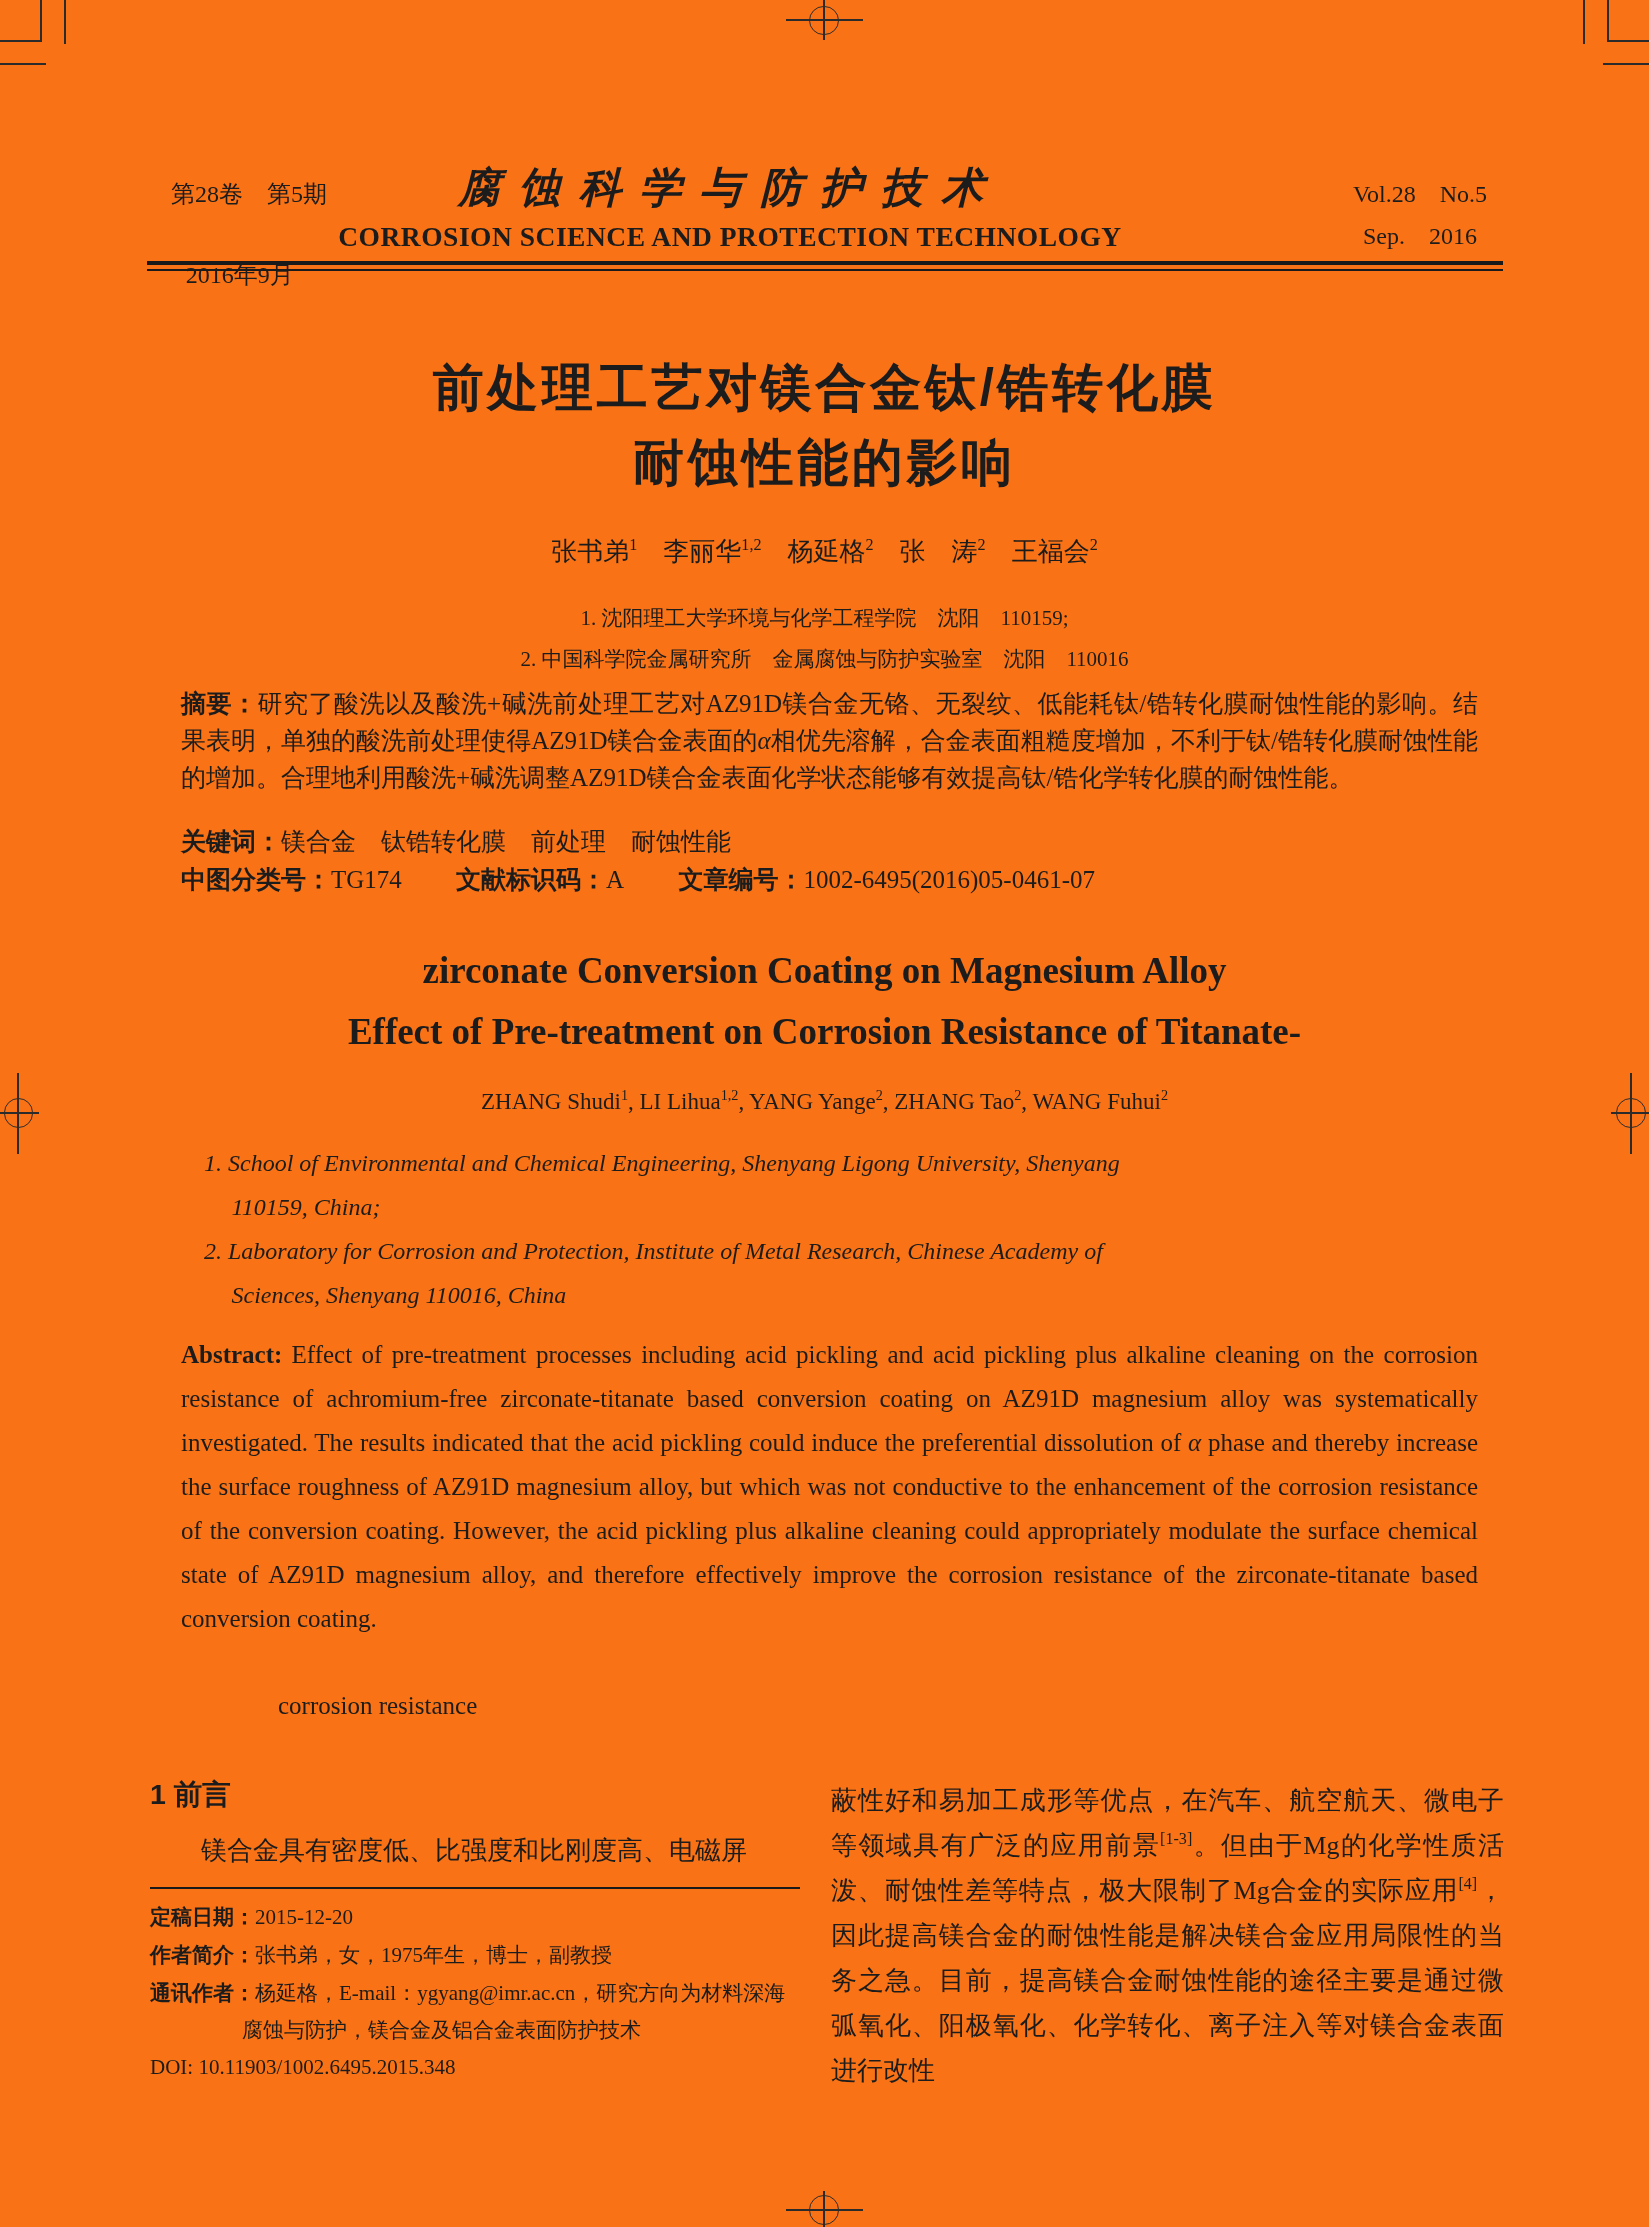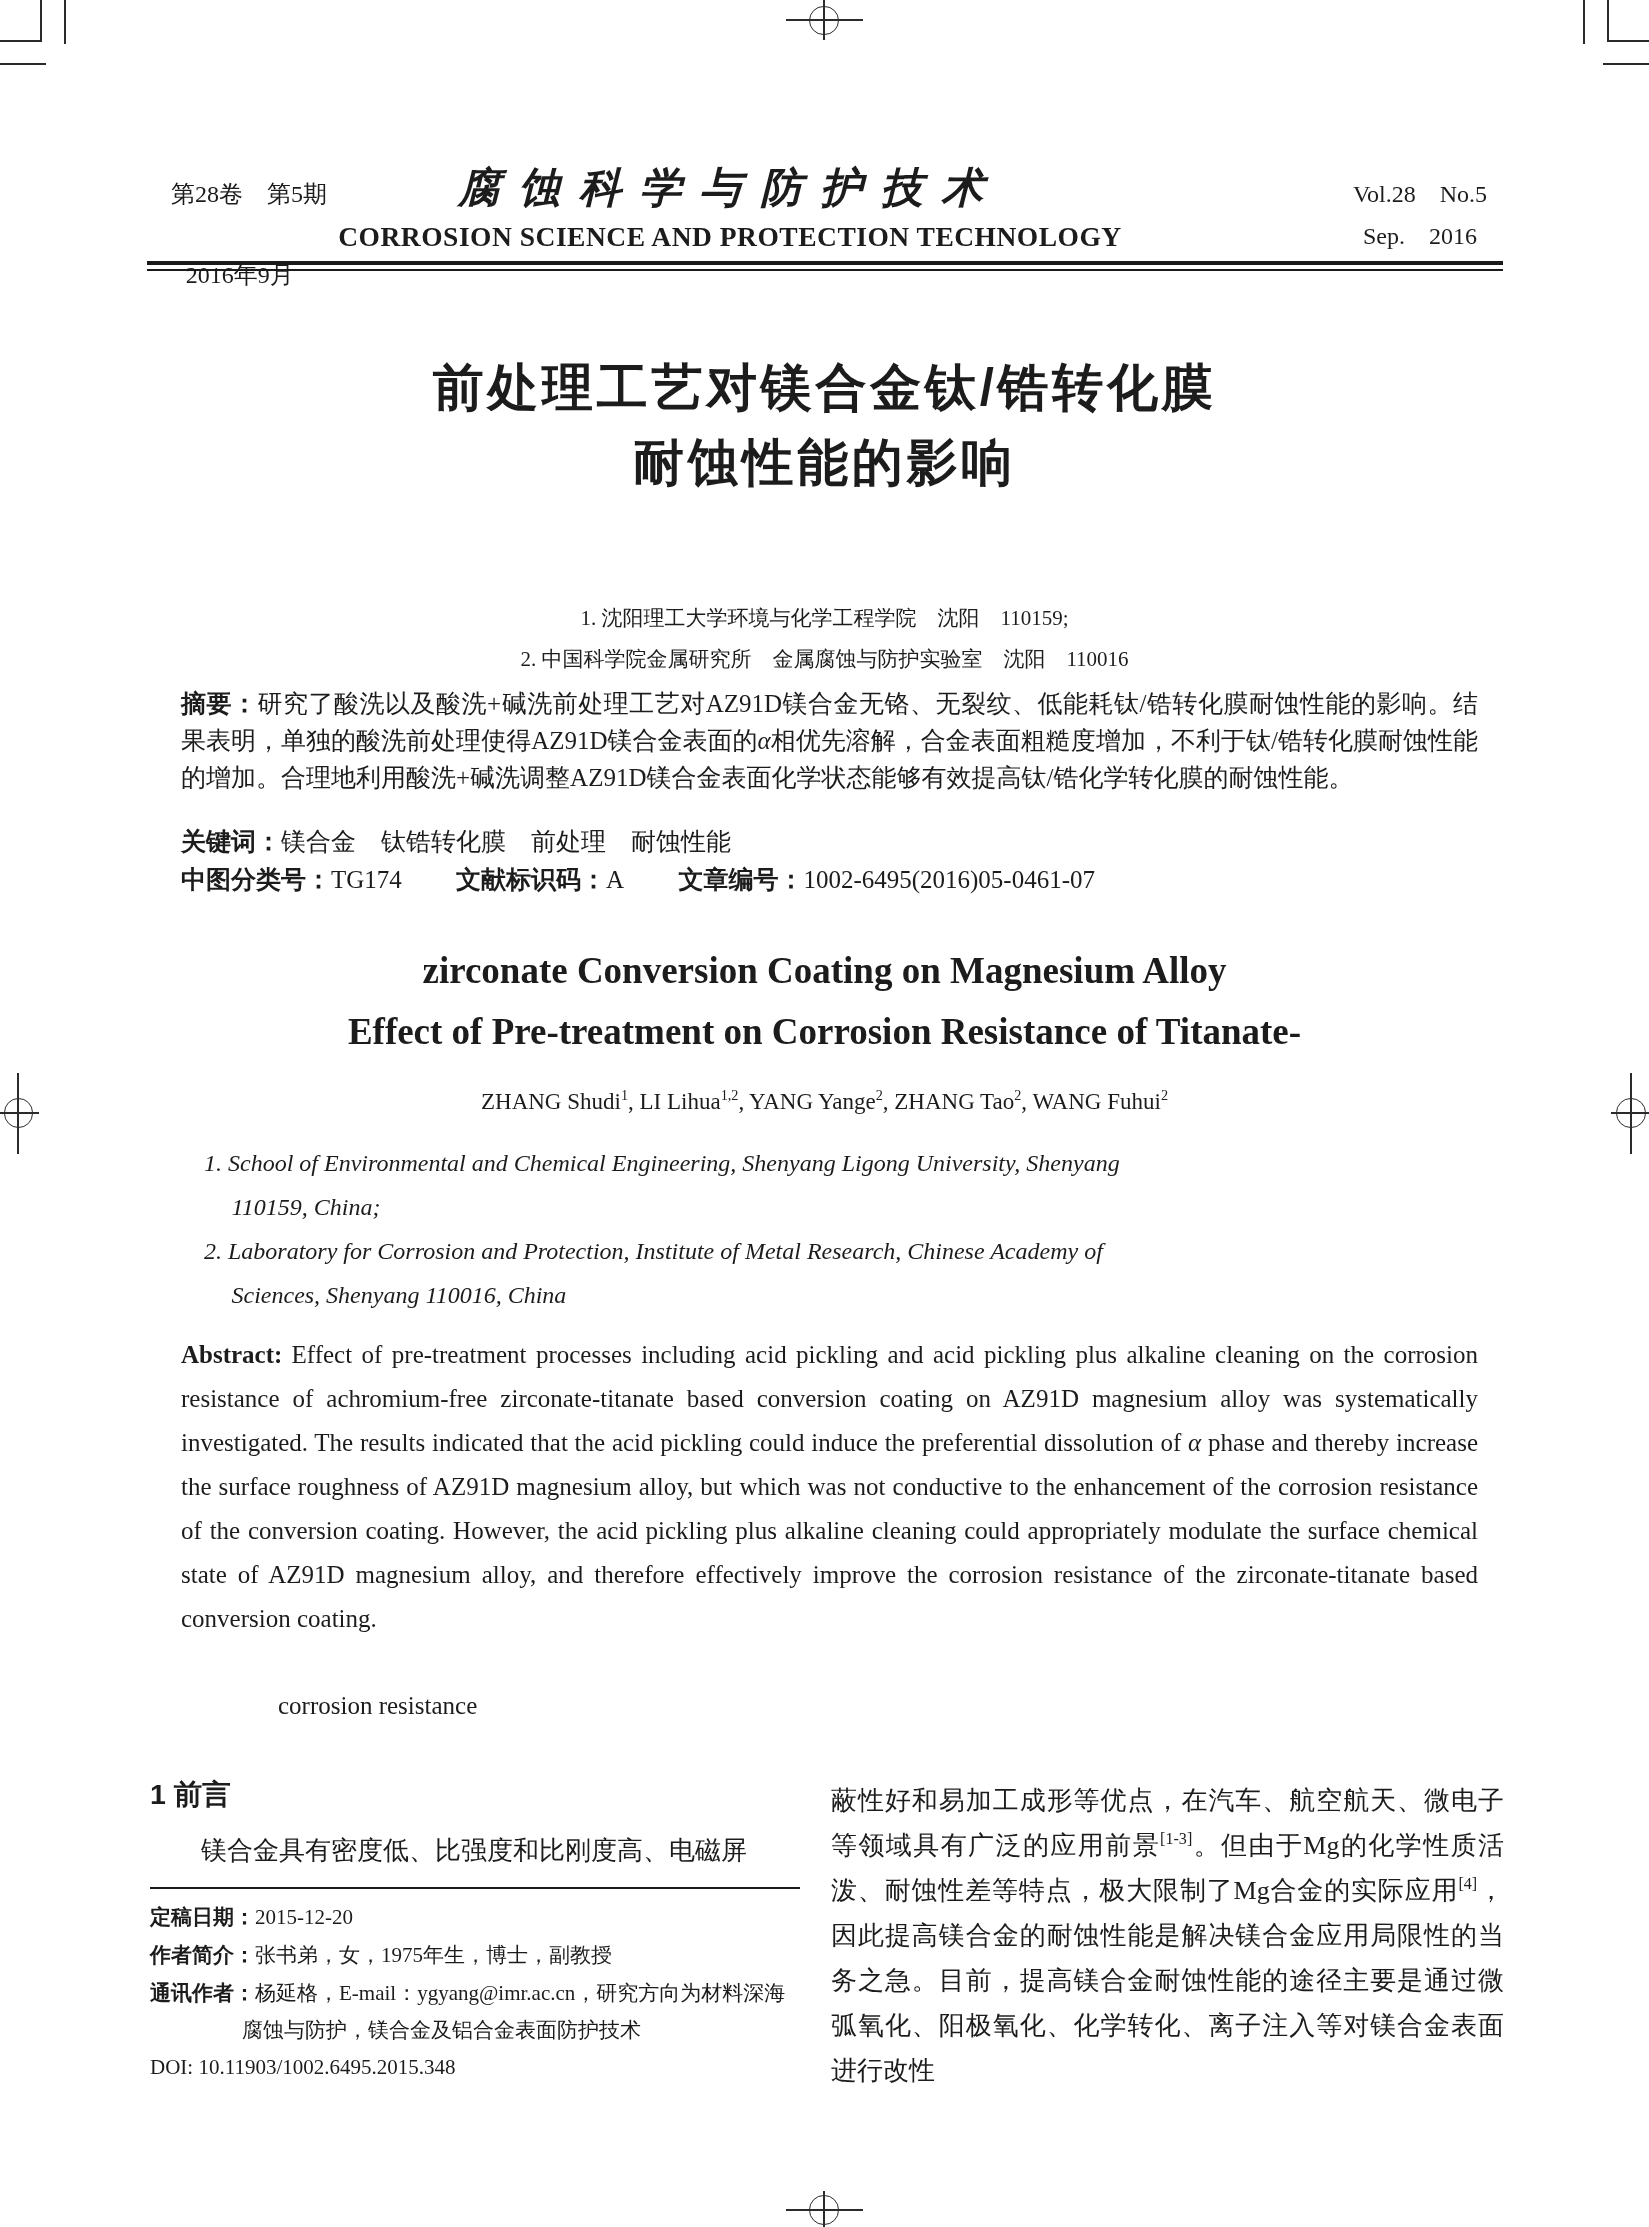--- a/index.html
+++ b/index.html
@@ -1,16 +1,16 @@
 <!DOCTYPE html>
 <html style="font-size:14.7px"><head>
 <meta charset="utf-8">
 <style>
   html,body{margin:0;padding:0;background:#e8e8e8;}
-  .page{position:relative;width:1649px;height:2228px;background:#ffffff;overflow:hidden;
+  .page{position:relative;width:1649px;height:2228px;background:#f97316;overflow:hidden;
         font-family:"Liberation Serif","DejaVu Serif",serif;color:#1c1c1c;}
   .mark{position:absolute;background:#2b2b2b;}
   .reg-circle{position:absolute;border:1.8px solid #2b2b2b;border-radius:50%;width:27.5px;height:27.5px;background:transparent;}
   sup{font-size:0.62em;vertical-align:super;line-height:0;}
 
   
   .hdr-left{position:absolute;left:171px;top:173px;font-size:24px;line-height:42px;}
   .hdr-left .hl2{padding-left:14.7px;margin-top:39px;}
   .hdr-center{position:absolute;left:303px;top:162px;width:854px;text-align:center;}
   .journal-cn{font-size:42px;font-weight:900;font-style:italic;letter-spacing:18.4px;line-height:53px;}
@@ -98,20 +98,21 @@
     <div class="hr1">Vol.28　No.5</div>
     <div class="hr2">Sep.　2016</div>
   </div>
   <div class="rule-a"></div>
   <div class="rule-b"></div>
 
   <h1 class="cn-title">
     <span>前处理工艺对镁合金钛/锆转化膜</span>
     <span>耐蚀性能的影响</span>
   </h1>
+  <div class="authors-cn"><span>张书弟</span><sup>1</sup><span>　李丽华</span><sup>1,2</sup><span>　杨延格</span><sup>2</sup><span>　张　涛</span><sup>2</sup><span>　王福会</span><sup>2</sup></div>
   <div class="affils-cn">
     <div>1. 沈阳理工大学环境与化学工程学院　沈阳　110159;</div>
     <div>2. 中国科学院金属研究所　金属腐蚀与防护实验室　沈阳　110016</div>
   </div>
 
   <div class="abs-cn"><span class="lab-cn">摘要：</span><span><span>研究了酸洗以及酸洗+碱洗前处理工艺对AZ91D镁合金无铬、无裂纹、低能耗钛/锆转化膜耐蚀性能的影响。结果表明，单独的酸洗前处理使得AZ91D镁合金表面的</span><span style="font-style: italic;">α</span><span>相优先溶解，合金表面粗糙度增加，不利于钛/锆转化膜耐蚀性能的增加。合理地利用酸洗+碱洗调整AZ91D镁合金表面化学状态能够有效提高钛/锆化学转化膜的耐蚀性能。</span></span></div>
   <div class="kw-cn"><span class="lab-cn">关键词：</span><span>镁合金　钛锆转化膜　前处理　耐蚀性能</span></div>
   <div class="clc">
     <span class="grp"><span class="lab-cn">中图分类号：</span><span>TG174</span></span>
     <span class="grp"><span class="lab-cn">文献标识码：</span><span>A</span></span>

